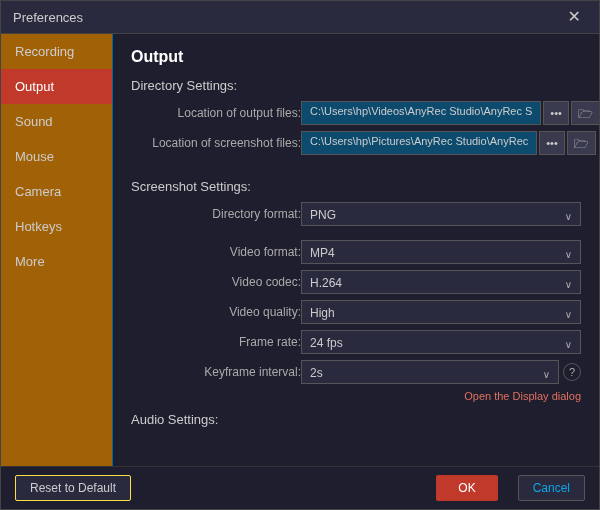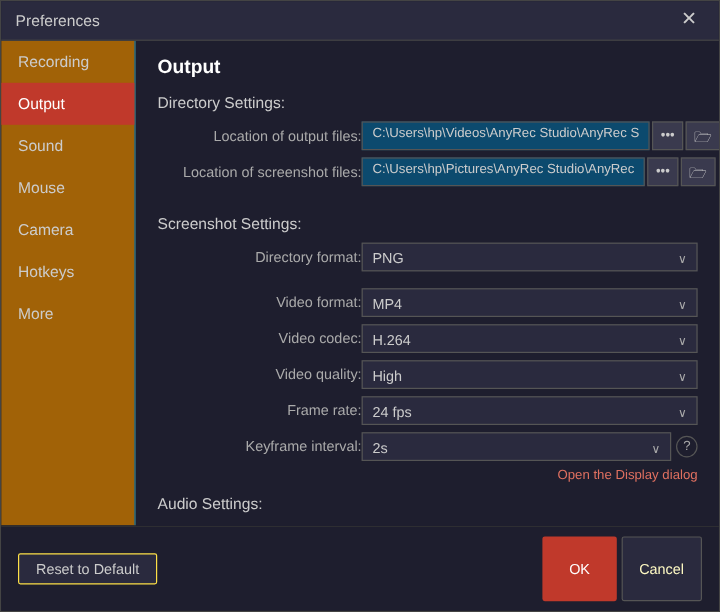--- a/index.html
+++ b/index.html
@@ -187,21 +187,21 @@
       display: flex;
       align-items: center;
       justify-content: space-between;
       padding: 8px 14px;
       border-top: 1px solid #333;
       background: #1e1e2e;
       flex-shrink: 0;
     }
     .footer-right {
       display: flex;
-      gap: 4px;
+      gap: 20px;
     }
     .btn-reset {
       background: #2a2a3e;
       border: 1px solid #fde047;
       color: #ccc;
       font-size: 12px;
       padding: 5px 14px;
       cursor: pointer;
       border-radius: 2px;
     }
@@ -210,23 +210,23 @@
       border: none;
       color: #fff;
       font-size: 12px;
       padding: 5px 22px;
       cursor: pointer;
       border-radius: 2px;
     }
     .btn-cancel {
       background: #2a2a3e;
       border: 1px solid #555;
-      color: #fef9c3;
-      font-size: 12px;
-      padding: 19px 14px;
+      color: #0ea5e9;
+      font-size: 12px;
+      padding: 5px 14px;
       cursor: pointer;
       border-radius: 2px;
     }
     .separator { height: 8px; }
   </style>
 </head>
 <body>
 
 <div class="dialog">
 

